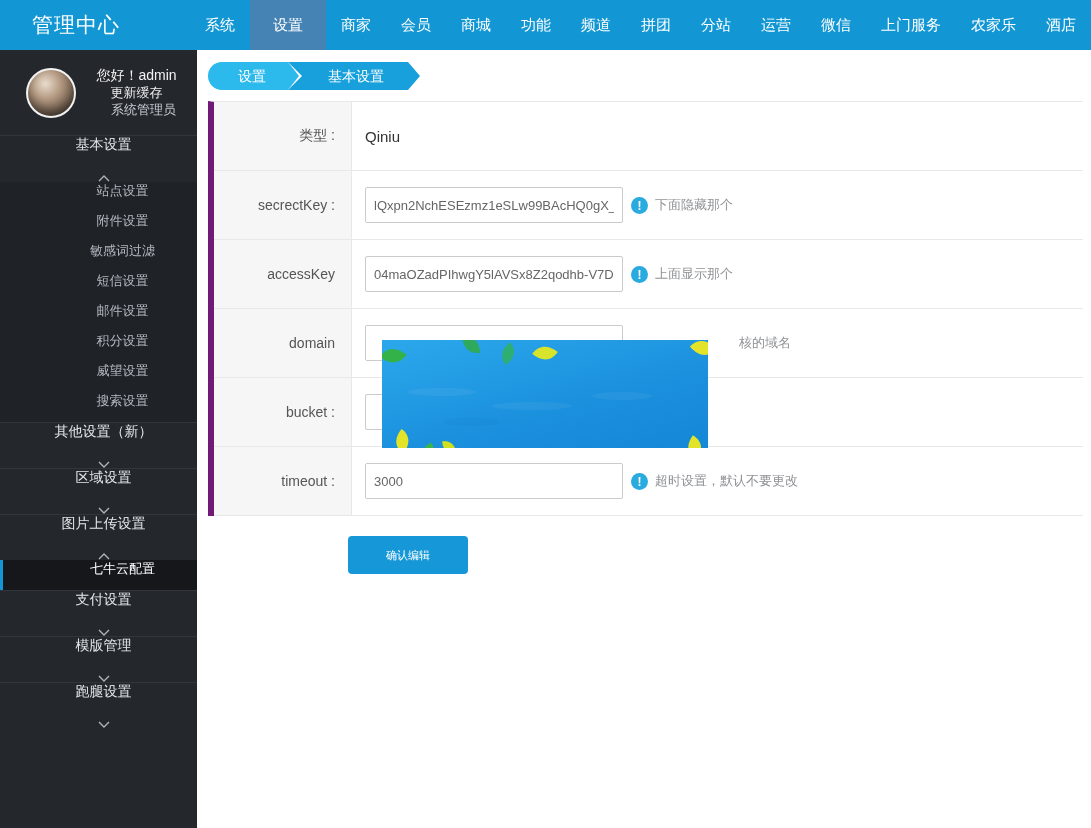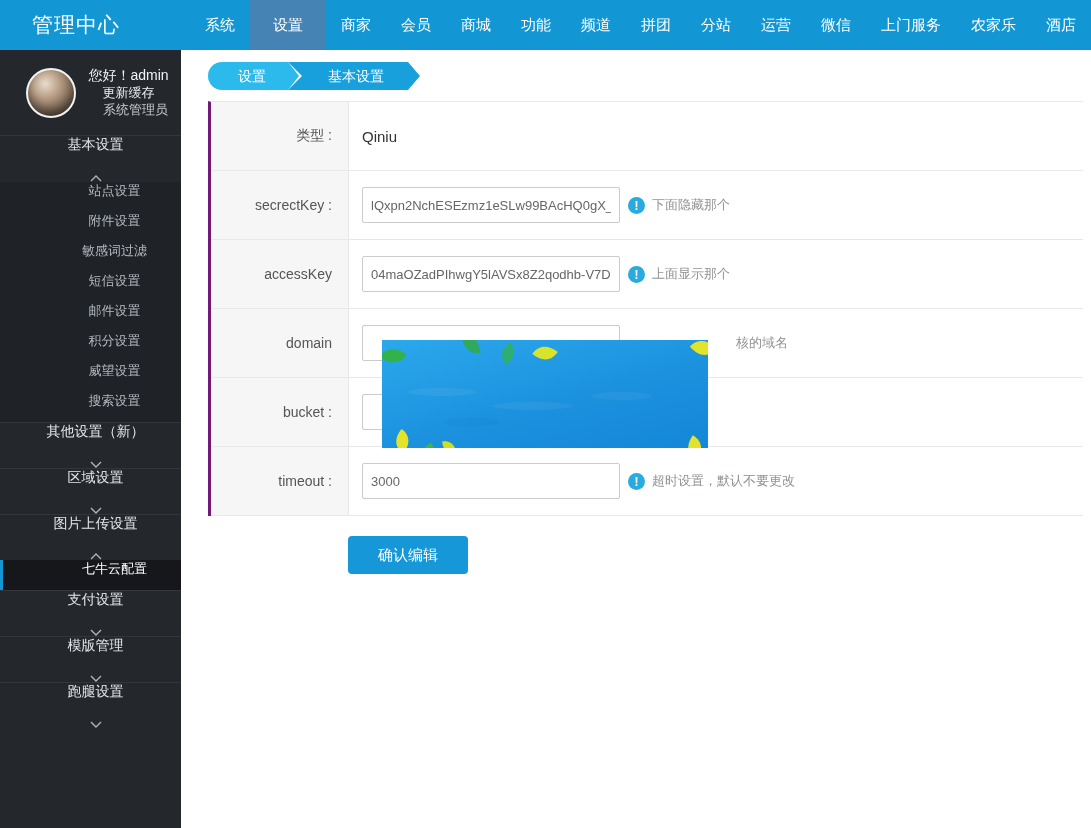--- a/index.html
+++ b/index.html
@@ -7,21 +7,21 @@
   body { position:relative; font-family:"Liberation Sans","DejaVu Sans",sans-serif; background:#fff; overflow:hidden; }
 
   
   .topbar { position:absolute; top:0; left:0; right:0; height:50px; background:#1297d4; display:flex; align-items:center; z-index:10;gap:9px; }
   .brand { width:199px; padding-left:32px; color:#fff; font-size:21px; letter-spacing:1px; }
   .topnav { display:flex; height:50px; }
   .tn-item { color:#fff; font-size:15px; line-height:50px; padding:0 15px; cursor:pointer; white-space:nowrap; }
   .tn-item.active { background:#4583b4; padding:0 23px; }
 
   
-  .sidebar { position:absolute; top:50px; left:0; bottom:0; width:181px; background:#24272c; z-index:5; }
+  .sidebar { position:absolute; top:50px; left:0; bottom:0; width:197px; background:#24272c; z-index:5; }
   .user { display:flex; align-items:center; height:86px; border-bottom:1px solid #32363c; }
   .avatar { width:50px; height:50px; border-radius:50%; margin-left:26px; flex:none;
             background: radial-gradient(circle at 38% 30%, #e8dccd 0%, #b59a82 35%, #6e5c4c 70%, #3c332b 100%);
             box-shadow: inset 0 -6px 10px rgba(0,0,0,.35); border:2px solid #f2f2f2; }
   .user-info { flex:1; text-align:center; color:#f2f3f5; font-size:14px; line-height:17px; }
   .user-cache { font-size:13px; color:#eceef0; cursor:pointer; }
   .user-role { font-size:13px; color:#c7cbd1; display:flex; align-items:center; justify-content:center; }
   .dot { width:8px; height:8px; border-radius:50%; margin-right:6px; display:inline-block; }
 
   .menu { }
@@ -37,34 +37,34 @@
   .main { position:absolute; left:199px; top:50px; right:0; bottom:0; background:#fff; }
   .breadcrumbs { display:flex; padding:12px 0 0 9px; height:40px; }
   .crumb { height:28px; line-height:28px; color:#fff; font-size:14px; position:relative; cursor:pointer; }
   .crumb-1 { background:#2cb9ec; border-radius:14px 0 0 14px; padding:0 22px 0 30px; z-index:3; }
   .crumb-1::before { content:''; position:absolute; left:100%; top:0; border-top:14px solid transparent; border-bottom:14px solid transparent; border-left:14px solid #fff; z-index:1; }
   .crumb-1::after  { content:''; position:absolute; left:100%; top:0; border-top:14px solid transparent; border-bottom:14px solid transparent; border-left:11px solid #2cb9ec; z-index:2; }
   .crumb-2 { background:#18a0dd; padding:0 24px 0 40px; z-index:1; }
   .crumb-2::after { content:''; position:absolute; left:100%; top:0; border-top:14px solid transparent; border-bottom:14px solid transparent; border-left:12px solid #18a0dd; }
 
   
-  .form-table { margin:11px 8px 0 9px; border-top:1px solid #e8e8e8; border-left:3px solid #701a75; }
+  .form-table { margin:11px 8px 0 9px; border-top:1px solid #e8e8e8; border-left:6px solid #701a75; }
   .f-row { display:flex; border-bottom:1px solid #e8e8e8; height:69px; }
   .f-label { width:138px; flex:none; background:#f6f6f7; border-right:1px solid #e8e8e8; display:flex; align-items:center; justify-content:flex-end; padding-right:16px; color:#555; font-size:14px; }
   .f-value { flex:1; display:flex; align-items:center; padding-left:13px; }
   .f-text { font-size:15px; color:#333; }
   .f-input { width:258px; height:36px; border:1px solid #cbcbcb; border-radius:2px; padding:0 8px; font-size:13px; color:#666; background:#fff; outline:none; }
   .hint { display:flex; align-items:flex-end; margin-left:8px; color:#8f9194; font-size:13px; }
   .hint-icon { width:17px; height:17px; flex:none; border-radius:50%; background:#2aabdf; color:#fff; font-size:12px; font-weight:bold; display:inline-flex; align-items:center; justify-content:center; margin-right:7px; }
   .hint-icon::before { content:'!'; }
   .hint-far { margin-left:116px; }
   .radio { width:13px; height:13px; border-radius:50%; border:1px solid #9b9b9b; background:linear-gradient(#fdfdfd,#ededed); display:inline-block; position:relative; margin-right:5px; vertical-align:-2px; cursor:pointer; }
   .radio.checked::after { content:''; position:absolute; left:3px; top:3px; right:3px; bottom:3px; border-radius:50%; background:#4c4c4c; }
   .radio-label { font-size:15px; color:#333; margin-right:9px; }
-  .btn-submit { margin:20px 0 0 149px; width:120px; height:38px; background:#1698d8; color:#fff; border:none; border-radius:4px; font-size:15px; cursor:pointer; font-family:inherit; }
+  .btn-submit { margin:20px 0 0 149px; width:120px; height:38px; background:#1698d8; color:#fff; border:none; border-radius:4px; font-size:11px; cursor:pointer; font-family:inherit; }
 
   
   .overlay { position:absolute; left:382px; top:340px; width:326px; height:108px; z-index:50;
              background:linear-gradient(165deg,#2ba8ec 0%,#1b90dd 60%,#1488d8 100%); }
   .overlay svg { position:absolute; left:0; top:0; }
 </style>
 </head>
 <body>
 
 <div class="topbar">

